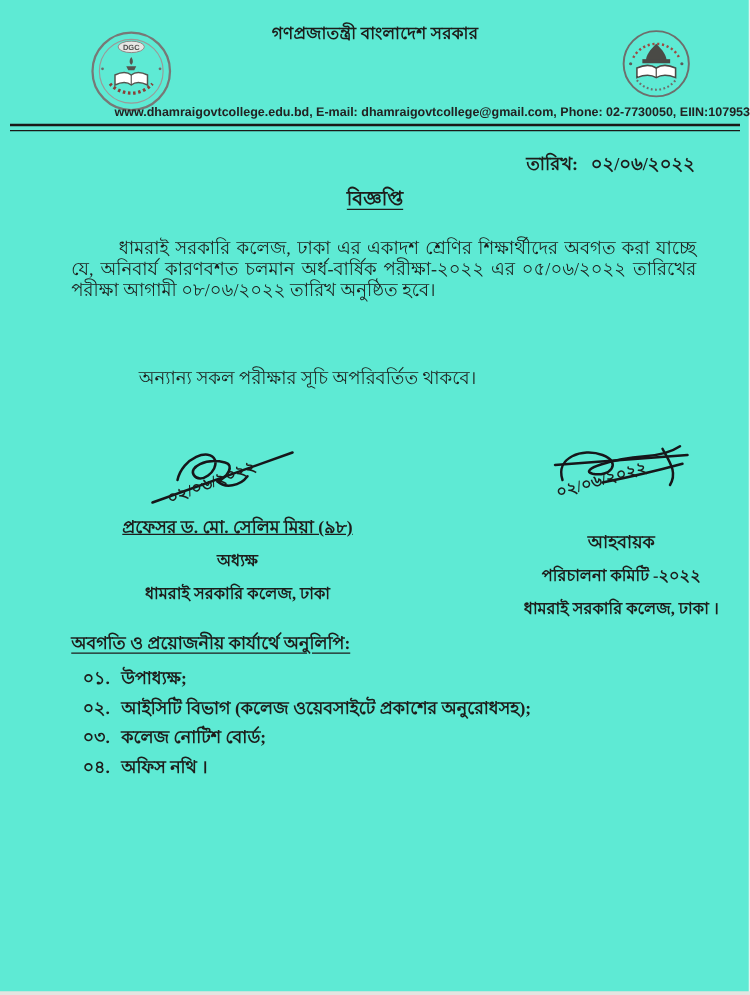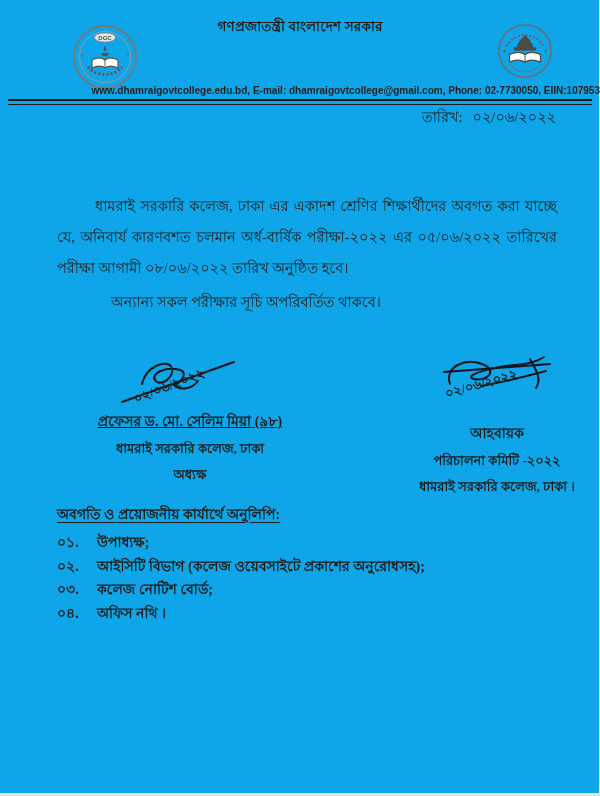--- a/index.html
+++ b/index.html
@@ -1,65 +1,65 @@
 <!DOCTYPE html>
 <html><head>
 <meta charset="utf-8">
 <style>
   html,body{margin:0;padding:0;background:#e9e9e7;}
   .page{
     position:relative;
     width:600px;height:796px;
     margin:0 auto;
-    background:#0ea5e9;
+    background:#5eead4;
     color:#1d1d1b;
     font-family:"Liberation Serif","DejaVu Serif",serif;
     overflow:hidden;
     box-shadow:inset 0 -3px 0 #e4e4e0, inset -1px 0 0 #f1f1ee;
   }
   
   .hdr-center{position:absolute;top:16px;left:120px;right:120px;text-align:center;}
   .gov-line{font-size:13.5px;font-weight:600;letter-spacing:.2px;}
   .office-line{font-size:13px;font-weight:600;margin-top:4px;}
   .college-name{font-size:23px;font-weight:700;margin-top:4px;letter-spacing:.5px;}
   .contact-line{position:absolute;top:85px;left:0;right:0;text-align:right;
     font-size:10px;font-weight:600;font-family:"Liberation Sans","DejaVu Sans",sans-serif;color:#222;}
   .logo{position:absolute;}
   .logo-left{left:70px;top:22px;width:70px;height:70px;}
   .logo-right{left:496px;top:22px;width:58px;height:58px;}
   .double-rule{position:absolute;top:99px;left:8px;right:8px;height:3px;
     border-top:2px solid #1a1a18;border-bottom:1px solid #1a1a18;}
   
-  .date-line{position:absolute;top:106px;right:44px;font-size:14.5px;font-weight:400;}
+  .date-line{position:absolute;top:120px;right:44px;font-size:14.5px;font-weight:700;}
   .date-line .v{margin-left:10px;}
   
   .notice-title{position:absolute;top:147px;left:0;right:0;text-align:center;
     font-size:15.5px;font-weight:600;}
   .notice-title span{text-decoration:underline;text-underline-offset:3px;}
   
   .para1{position:absolute;top:191px;left:57px;width:500px;
-    font-size:14.5px;line-height:31px;text-align:justify;text-indent:38px;}
+    font-size:14.5px;line-height:17px;text-align:justify;text-indent:38px;}
   .para2{position:absolute;top:291px;left:111px;font-size:14.5px;}
   
   .sig{position:absolute;text-align:center;}
   .sig-left{left:84px;top:350px;width:212px;}
   .sig-right{left:398px;top:350px;width:198px;}
   .sig-draw{position:relative;height:58px;}
   .sig-draw svg{position:absolute;left:0;top:0;}
   .sig-date{position:absolute;font-size:13px;font-weight:600;white-space:nowrap;}
   .sig-left .sig-date{left:48px;top:26px;transform:rotate(-21deg);}
   .sig-right .sig-date{left:46px;top:24px;transform:rotate(-16deg);}
   .sig-name{font-size:14px;font-weight:700;margin-top:2px;text-decoration:underline;}
   .sig-line{font-size:13px;font-weight:600;margin-top:5px;}
   .sig-role-b{font-size:14px;font-weight:700;margin-top:14px;}
   
   .cc-heading{position:absolute;top:503px;left:57px;font-size:14px;font-weight:700;
     text-decoration:underline;text-underline-offset:3px;}
   .cc-list{position:absolute;top:531px;left:57px;font-size:14px;font-weight:600;}
-  .cc-row{display:flex;height:23.5px;align-items:flex-start;}
+  .cc-row{display:flex;height:23.5px;align-items:flex-start;text-align:center;}
   .cc-no{width:40px;}
   .ink{stroke:#16161a;stroke-width:2;fill:none;stroke-linecap:round;stroke-linejoin:round;}
 </style>
 </head>
 <body>
 
 <div class="page">
 
   <div class="logo logo-left">
     <svg width="70" height="70" viewBox="0 0 70 70">
@@ -94,36 +94,39 @@
   <div class="hdr-center">
     <div class="gov-line">গণপ্রজাতন্ত্রী বাংলাদেশ সরকার</div>
   </div>
   <div class="contact-line">www.dhamraigovtcollege.edu.bd, E-mail: dhamraigovtcollege@gmail.com, Phone: 02-7730050, EIIN:107953</div>
   <div class="double-rule"></div>
 
   <div class="date-line">
     <span>তারিখ:</span><span class="v">০২/০৬/২০২২</span>
   </div>
 
+  <div class="notice-title">
+    <span>বিজ্ঞপ্তি</span>
+  </div>
 
   <div class="para1">ধামরাই সরকারি কলেজ, ঢাকা এর একাদশ শ্রেণির শিক্ষার্থীদের অবগত করা যাচ্ছে যে, অনিবার্য কারণবশত চলমান অর্ধ-বার্ষিক পরীক্ষা-২০২২ এর ০৫/০৬/২০২২ তারিখের পরীক্ষা আগামী ০৮/০৬/২০২২ তারিখ অনুষ্ঠিত হবে।</div>
   <div class="para2">অন্যান্য সকল পরীক্ষার সূচি অপরিবর্তিত থাকবে।</div>
 
   <div class="sig sig-left">
     <div class="sig-draw">
       <svg width="212" height="58" viewBox="0 0 212 58">
         <path class="ink" d="M58 34 C62 16 84 8 88 18 C91 27 76 38 71 30 C67 24 80 16 96 20 C104 22 98 32 90 35"></path>
         <path class="ink" d="M90 35 C96 41 108 39 114 31"></path>
         <path class="ink" d="M38 52 L150 12"></path>
       </svg>
       <span class="sig-date">০২/০৬/২০২২</span>
     </div>
     <div class="sig-name">প্রফেসর ড. মো. সেলিম মিয়া (৯৮)</div>
+    <div class="sig-line">অধ্যক্ষ</div>
     <div class="sig-line">ধামরাই সরকারি কলেজ, ঢাকা</div>
-    <div class="sig-line">অধ্যক্ষ</div>
   </div>
 
   <div class="sig sig-right">
     <div class="sig-draw">
       <svg width="198" height="58" viewBox="0 0 198 58">
         <path class="ink" d="M52 34 C46 16 68 8 84 14 C100 20 90 32 76 29 C64 26 92 17 118 15 C132 14 140 11 146 7"></path>
         <path class="ink" d="M46 22 L152 14"></path>
         <path class="ink" d="M132 9 C138 20 144 28 138 38"></path>
         <path class="ink" d="M84 36 C104 32 126 27 148 21"></path>
       </svg>

